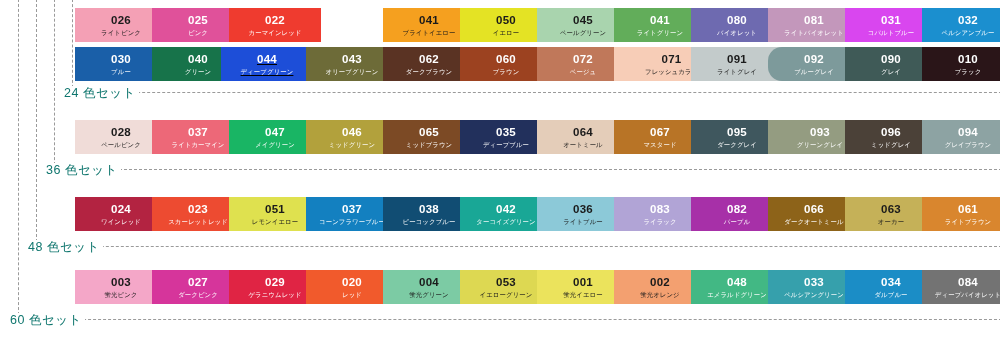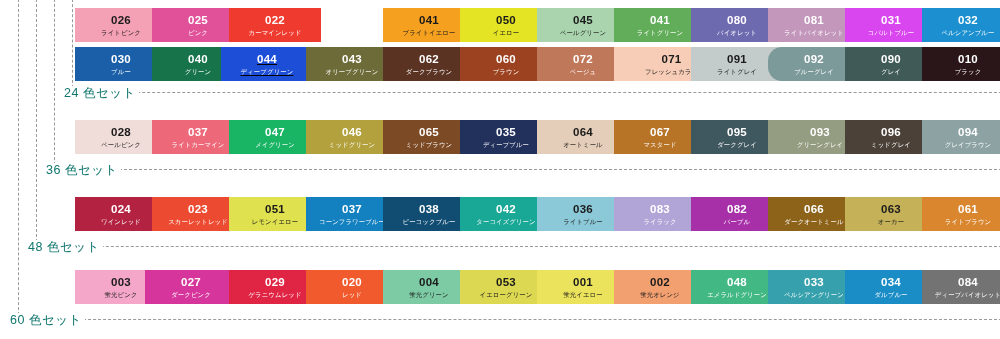--- a/index.html
+++ b/index.html
@@ -278,21 +278,21 @@
         <div class="sw lt" style="left: 847px; background: rgb(217, 134, 46);">
           <span class="num">061</span>
           <span class="nm">ライトブラウン</span>
         </div>
       </div>
       <div class="row" style="top: 270px;">
         <div class="sw dk" style="left: 0px; background: rgb(244, 167, 200);">
           <span class="num">003</span>
           <span class="nm">蛍光ピンク</span>
         </div>
-        <div class="sw lt" style="left: 70px; background: rgb(214, 53, 155);">
+        <div class="sw lt" style="left: 77px; background: rgb(214, 53, 155);">
           <span class="num">027</span>
           <span class="nm">ダークピンク</span>
         </div>
         <div class="sw lt" style="left: 154px; background: rgb(224, 36, 68);">
           <span class="num">029</span>
           <span class="nm">ゲラニウムレッド</span>
         </div>
         <div class="sw lt" style="left: 231px; background: rgb(241, 90, 44);">
           <span class="num">020</span>
           <span class="nm">レッド</span>

